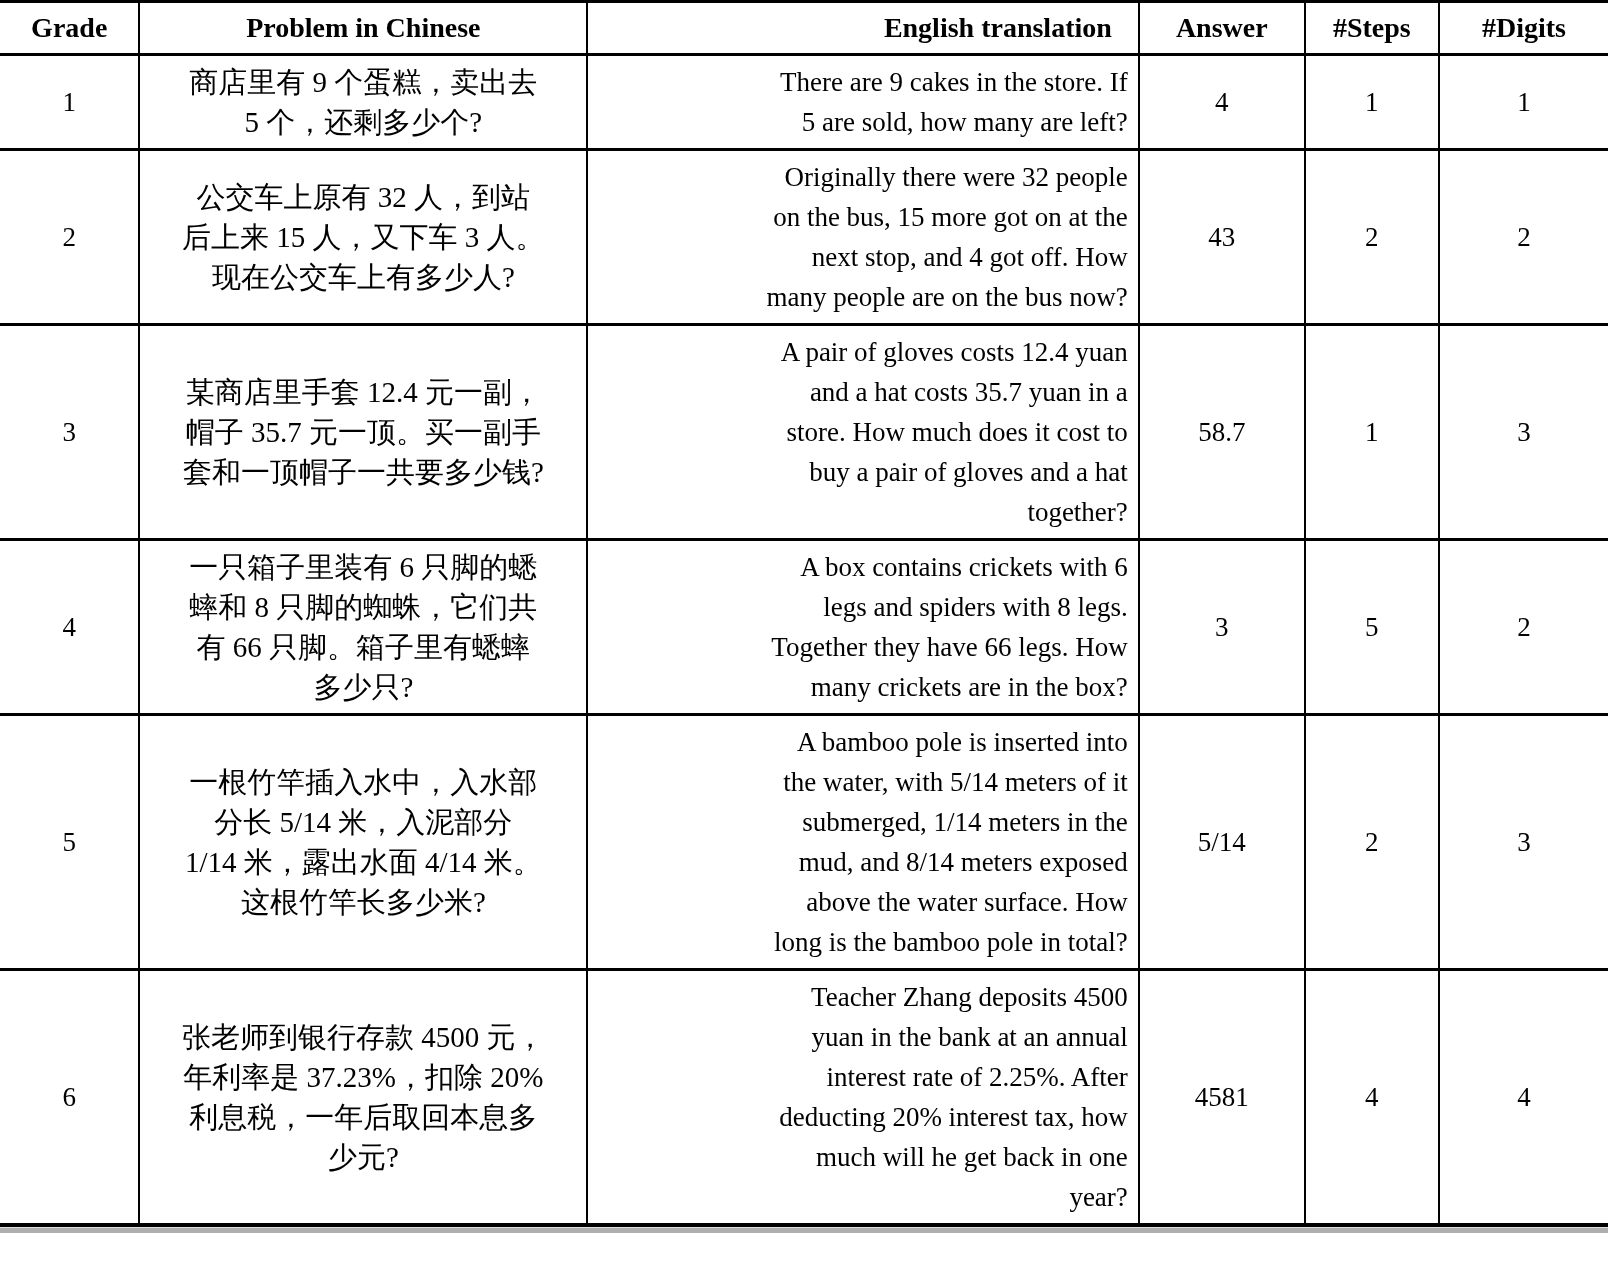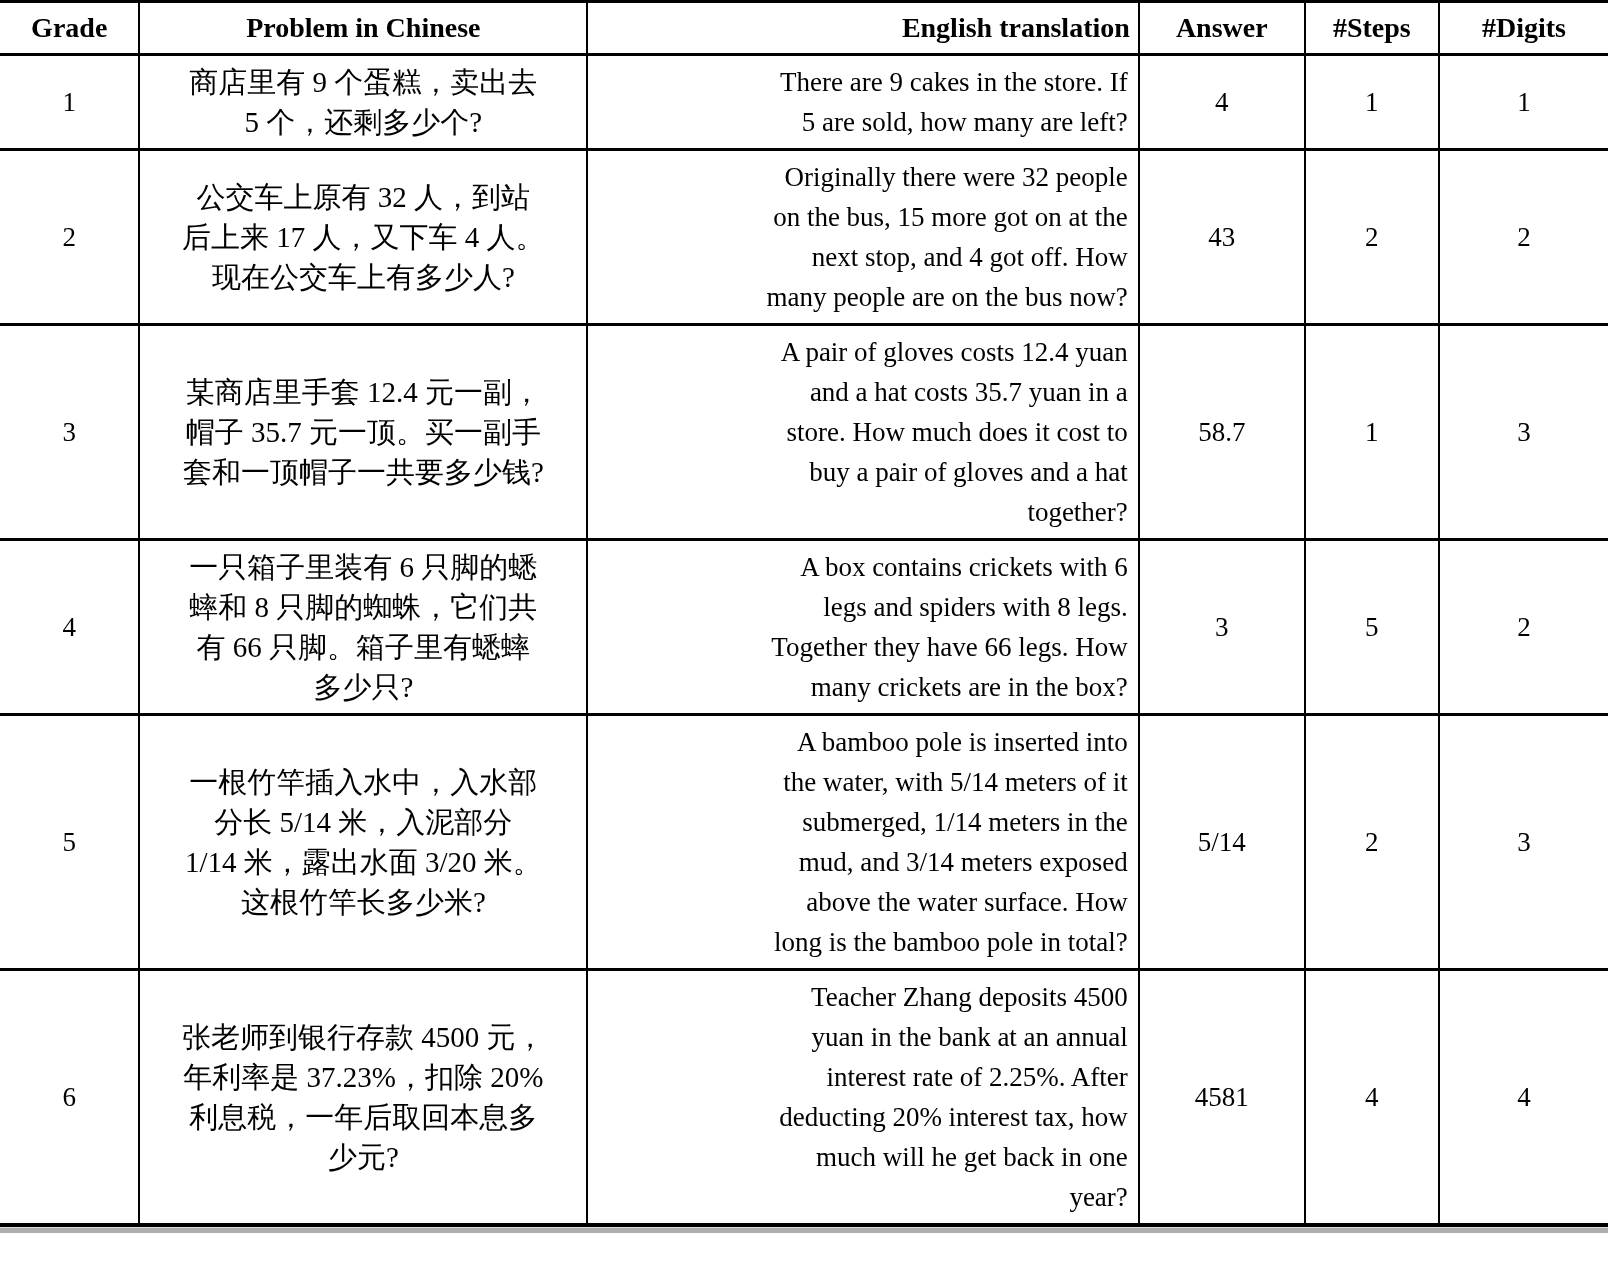--- a/index.html
+++ b/index.html
@@ -32,21 +32,21 @@
     font-size: 27px;
     line-height: 40px;
     white-space: pre-line;
   }
   .cell:last-child { border-right: none; margin-left: 28px; }
   .row:last-child .cell { border-bottom: none; }
   .header .cell {
     font-weight: bold;
     font-size: 28px;
     white-space: normal;
-    padding: 5px 8px;
+    padding: 5px 26px;
   }
   .cn { font-size: 29px; }
   .col-grade  { width: 138px; }
   .col-cn     { width: 440px; }
   .col-en     { width: 542px; text-align: right; }
   .col-answer { width: 163px; }
   .col-steps  { width: 132px; }
   .col-digits { width: 165px; }
   .bottom-edge {
     width: 1608px;
@@ -77,21 +77,21 @@
       <div class="cell col-en">There are 9 cakes in the store. If
 5 are sold, how many are left?</div>
       <div class="cell col-answer">4</div>
       <div class="cell col-steps">1</div>
       <div class="cell col-digits">1</div>
     </div>
 
     <div class="row">
       <div class="cell col-grade">2</div>
       <div class="cell col-cn cn">公交车上原有 32 人，到站
-后上来 17 人，又下车 4 人。
+后上来 15 人，又下车 3 人。
 现在公交车上有多少人?</div>
       <div class="cell col-en">Originally there were 32 people
 on the bus, 15 more got on at the
 next stop, and 4 got off. How
 many people are on the bus now?</div>
       <div class="cell col-answer">43</div>
       <div class="cell col-steps">2</div>
       <div class="cell col-digits">2</div>
     </div>
 
@@ -122,26 +122,26 @@
 many crickets are in the box?</div>
       <div class="cell col-answer">3</div>
       <div class="cell col-steps">5</div>
       <div class="cell col-digits">2</div>
     </div>
 
     <div class="row">
       <div class="cell col-grade">5</div>
       <div class="cell col-cn cn">一根竹竿插入水中，入水部
 分长 5/14 米，入泥部分
-1/14 米，露出水面 3/20 米。
+1/14 米，露出水面 4/14 米。
 这根竹竿长多少米?</div>
       <div class="cell col-en">A bamboo pole is inserted into
 the water, with 5/14 meters of it
 submerged, 1/14 meters in the
-mud, and 3/14 meters exposed
+mud, and 8/14 meters exposed
 above the water surface. How
 long is the bamboo pole in total?</div>
       <div class="cell col-answer">5/14</div>
       <div class="cell col-steps">2</div>
       <div class="cell col-digits">3</div>
     </div>
 
     <div class="row">
       <div class="cell col-grade">6</div>
       <div class="cell col-cn cn">张老师到银行存款 4500 元，

